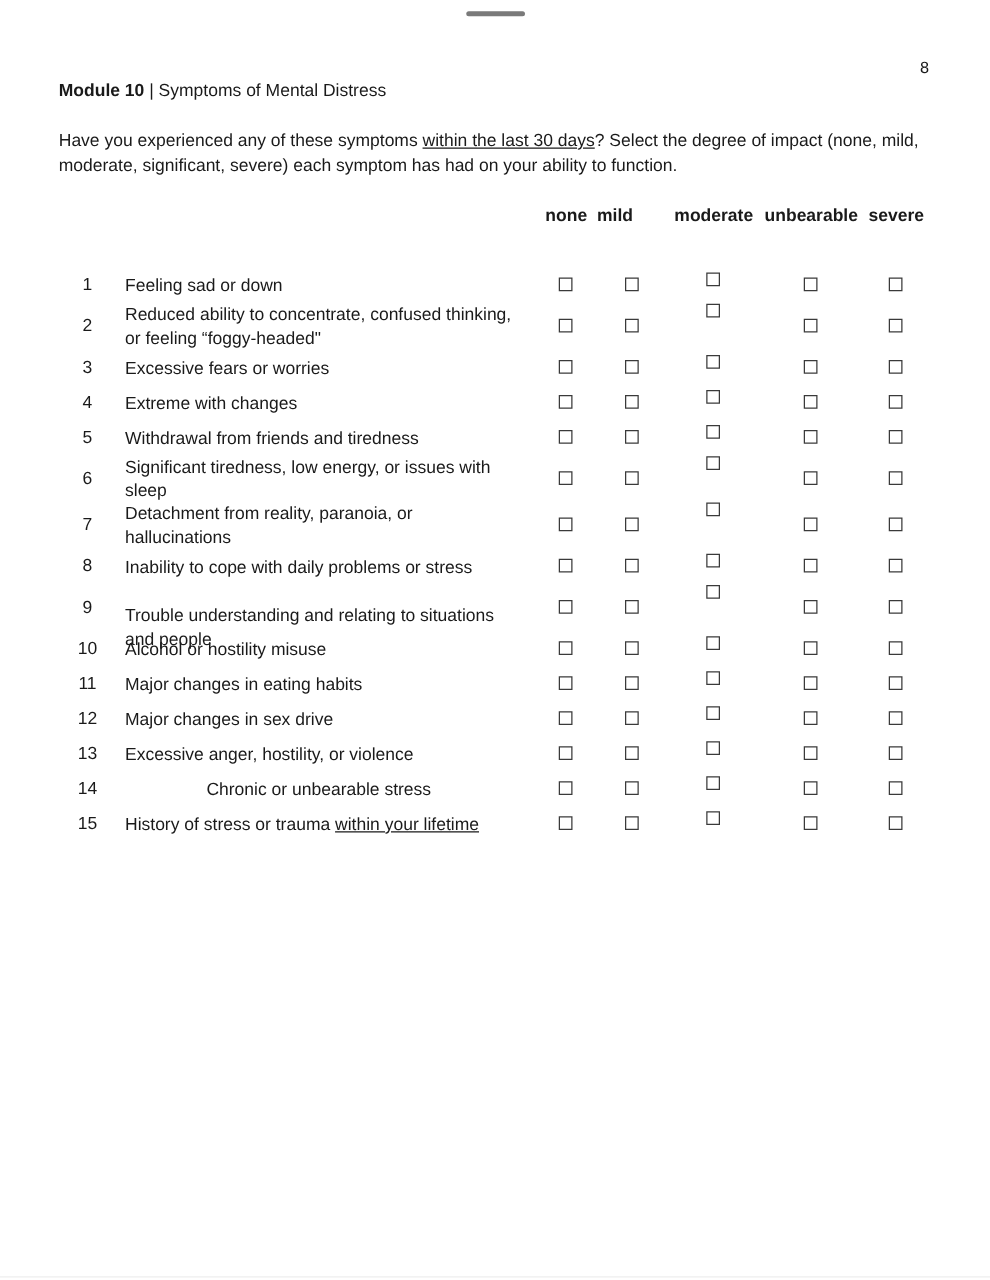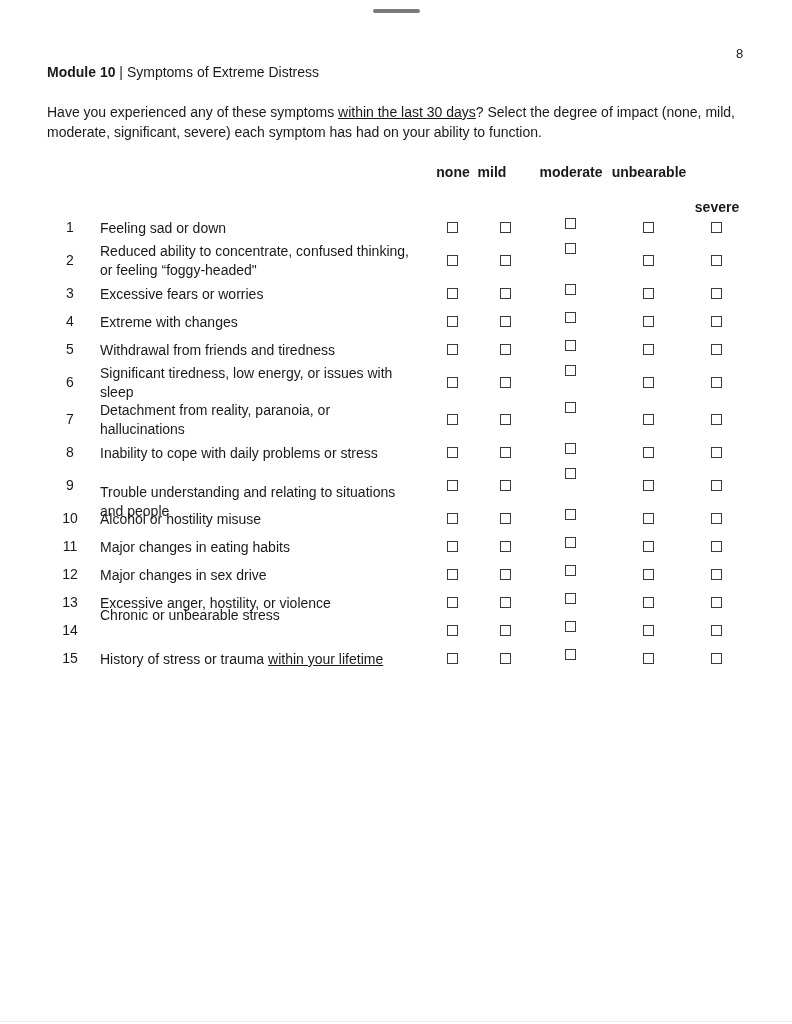--- a/index.html
+++ b/index.html
@@ -21,31 +21,31 @@
   .bottom-line { position: absolute; left: 0; top: 1021px; width: 792px; height: 1px; background: #eeeeee; }
 </style>
 </head>
 <body>
 
 <div class="handle"></div>
 
 <div class="page-number">8</div>
 
 <div class="module-heading">
-  <b>Module 10</b><span> | </span><span>Symptoms of Extreme Distress</span>
+  <b>Module 10</b><span> | </span><span>Symptoms of Mental Distress</span>
 </div>
 
 <div class="instructions"><span>Have you experienced any of these symptoms </span><span class="u">within the last 30 days</span><span>? Select the degree of impact (none, mild, moderate, significant, severe) each symptom has had on your ability to function.</span></div>
 
 <div id="col-headers">
     <div class="col-header" style="left: 453px;">none</div>
     <div class="col-header" style="left: 492px;">mild</div>
     <div class="col-header" style="left: 571px;">moderate</div>
     <div class="col-header" style="left: 649px;">unbearable</div>
-    <div class="col-header" style="left: 717px; margin-top: 35px;">severe</div>
+    <div class="col-header" style="left: 717px;">severe</div>
   </div>
 <div id="rows">
     <div class="row">
       <div class="row-num" style="top: 219px;">1</div>
       <div class="row-label" style="top: 219px;"><span>Feeling sad or down</span></div>
       <div class="cb" role="checkbox" aria-checked="false" style="left: 447px; top: 222px;"></div>
       <div class="cb" role="checkbox" aria-checked="false" style="left: 500px; top: 222px;"></div>
       <div class="cb" role="checkbox" aria-checked="false" style="left: 565px; top: 218px;"></div>
       <div class="cb" role="checkbox" aria-checked="false" style="left: 643px; top: 222px;"></div>
       <div class="cb" role="checkbox" aria-checked="false" style="left: 711px; top: 222px;"></div>
@@ -153,21 +153,21 @@
       <div class="row-num" style="top: 594px;">13</div>
       <div class="row-label" style="top: 594px;"><span>Excessive anger, hostility, or violence</span></div>
       <div class="cb" role="checkbox" aria-checked="false" style="left: 447px; top: 597px;"></div>
       <div class="cb" role="checkbox" aria-checked="false" style="left: 500px; top: 597px;"></div>
       <div class="cb" role="checkbox" aria-checked="false" style="left: 565px; top: 593px;"></div>
       <div class="cb" role="checkbox" aria-checked="false" style="left: 643px; top: 597px;"></div>
       <div class="cb" role="checkbox" aria-checked="false" style="left: 711px; top: 597px;"></div>
     </div>
     <div class="row">
       <div class="row-num" style="top: 622px;">14</div>
-      <div class="row-label" style="top: 606px;"><span>Chronic or unbearable stress</span></div>
+      <div class="row-label" style="top: 622px; text-align: center;"><span>Chronic or unbearable stress</span></div>
       <div class="cb" role="checkbox" aria-checked="false" style="left: 447px; top: 625px;"></div>
       <div class="cb" role="checkbox" aria-checked="false" style="left: 500px; top: 625px;"></div>
       <div class="cb" role="checkbox" aria-checked="false" style="left: 565px; top: 621px;"></div>
       <div class="cb" role="checkbox" aria-checked="false" style="left: 643px; top: 625px;"></div>
       <div class="cb" role="checkbox" aria-checked="false" style="left: 711px; top: 625px;"></div>
     </div>
     <div class="row">
       <div class="row-num" style="top: 650px;">15</div>
       <div class="row-label" style="top: 650px;"><span>History of stress or trauma </span><span class="u">within your lifetime</span></div>
       <div class="cb" role="checkbox" aria-checked="false" style="left: 447px; top: 653px;"></div>

